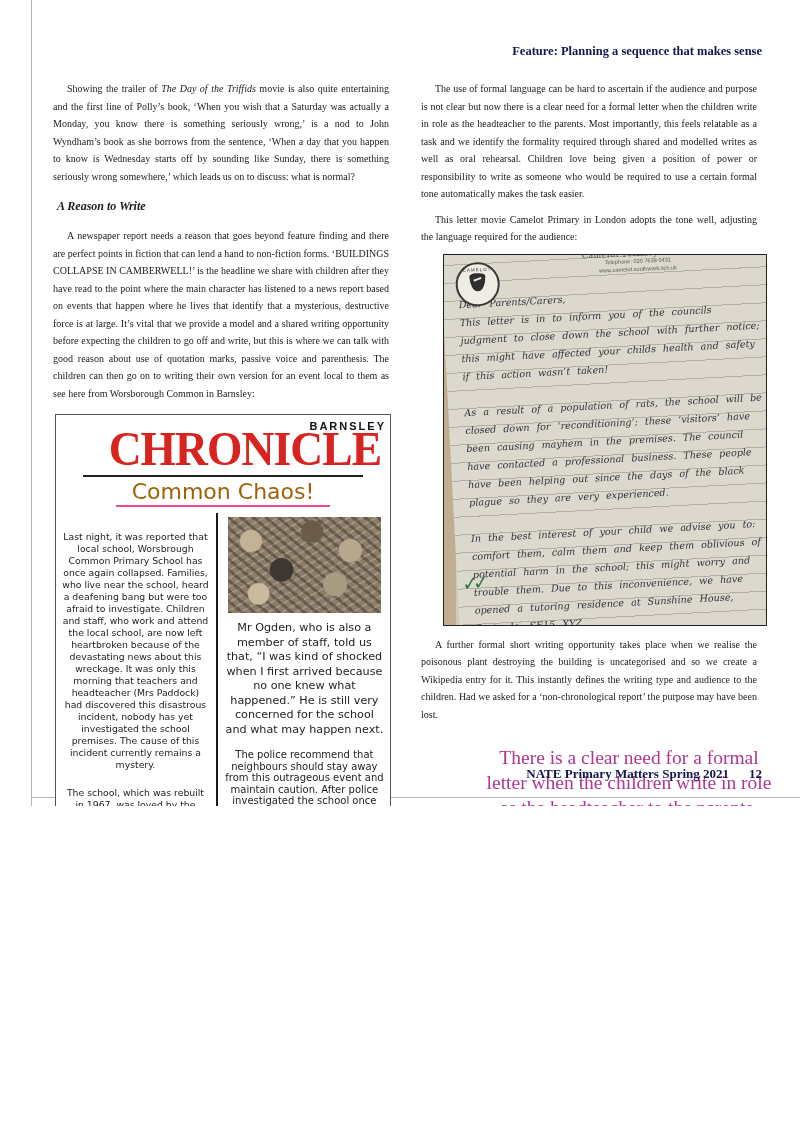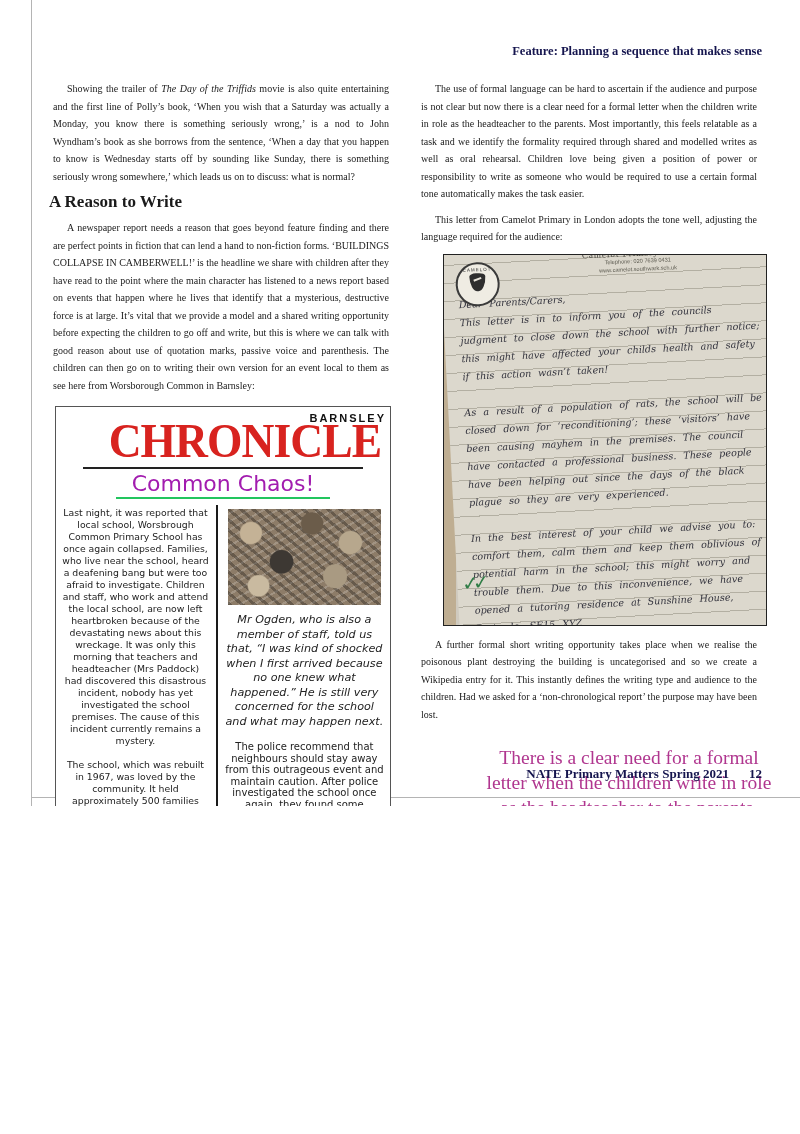--- a/index.html
+++ b/index.html
@@ -6,40 +6,40 @@
   .page{position:relative;width:800px;height:806px;background:#ffffff;overflow:hidden;
         font-family:"Liberation Serif",serif;color:#1a1a1a;}
   .edge-left{position:absolute;left:31px;top:0;bottom:0;width:1px;background:#b4b4b4;}
   .edge-bottom{position:absolute;left:31px;right:0;bottom:8px;height:1px;background:#b4b4b4;}
 
   .runhead{position:absolute;top:44px;right:38px;font-size:12.5px;font-weight:bold;color:#15154e;}
 
   .columns{position:absolute;top:72px;left:45px;display:flex;gap:16px;}
   .col{width:352px;}
   p.body{margin:8px;font-size:10px;line-height:17.5px;text-align:justify;text-indent:14px;}
-  h3.subhead{margin:4px;font-size:17px;line-height:18px;font-weight:bold;}
+  h3.subhead{margin:12px;font-size:12px;line-height:18px;font-weight:bold;font-style:italic;}
 
   
   .clipping{margin:12px 6px 10px 10px;border:1.5px solid #555;background:#fff;padding:6px 4px 0 4px;}
   .masthead{text-align:right;line-height:1;}
   .kicker{font-family:"Liberation Sans",sans-serif;font-size:11px;font-weight:800;letter-spacing:2px;color:#111;margin-bottom:-7px;position:relative;z-index:2;margin-left:30px;}
   .chron{font-family:"Liberation Serif",serif;font-size:47px;font-weight:900;color:#d8231f;
          transform:scaleX(.97) scaleY(1.05);transform-origin:center;letter-spacing:-1px;}
   .mast-rule{height:2px;background:#222;width:86%;margin:3px auto 0;}
   .chaos-wrap{text-align:center;margin:2px 0 6px;}
-  .chaos{display:inline-block;font-family:"DejaVu Sans",sans-serif;font-size:22px;color:#a21caf;
-         border-bottom:2px solid #22c55e;padding:0 16px 1px;}
+  .chaos{display:inline-block;font-family:"DejaVu Sans",sans-serif;font-size:22px;color:#a16207;
+         border-bottom:2px solid #ec4899;padding:0 16px 1px;}
   .clip-cols{display:flex;align-items:stretch;}
   .clip-col{font-family:"DejaVu Sans",sans-serif;text-align:center;color:#222;}
   .clip-left{width:48%;padding:2px 5px 8px 2px;}
   .clip-divider{width:2px;background:#1a1a1a;margin:0 2px;}
   .clip-right{width:52%;padding:2px 2px 8px 5px;position:relative;}
   .clip-p{margin:0 0 12px;}
-  .clip-p.small{font-size:9.3px;line-height:12px;}
-  .clip-p.med{font-size:11.2px;line-height:14.5px;font-style:italic;}
+  .clip-p.small{font-size:9.3px;line-height:12px;margin-top:16px;}
+  .clip-p.med{font-size:11.2px;line-height:14.5px;}
   .clip-p.caption{font-size:10px;line-height:13px;}
   .clip-p.tiny{font-size:10px;line-height:11.5px;}
   .rubble{width:96%;height:96px;margin:2px auto 8px;background-color:#8d7c68;
     background-image:
       radial-gradient(circle at 15% 25%,#c4b296 0 7%,transparent 8%),
       radial-gradient(circle at 55% 15%,#6b5c4a 0 9%,transparent 10%),
       radial-gradient(circle at 80% 35%,#b7a78d 0 8%,transparent 9%),
       radial-gradient(circle at 35% 55%,#3d3833 0 10%,transparent 11%),
       radial-gradient(circle at 70% 70%,#a99a82 0 9%,transparent 10%),
       radial-gradient(circle at 20% 80%,#c9baa0 0 7%,transparent 8%),
@@ -115,21 +115,21 @@
             <p class="clip-p tiny">The police recommend that neighbours should stay away from this outrageous event and maintain caution. After police investigated the school once again, they found some menacing leaves but nothing else, however they still plan to keep searching. The authorities urge any witnesses to come forward if they have any information regarding this atrocity. Witnesses that have any information should contact +44 37025 79231.</p>
 
           </div>
         </div>
       </div>
 
     </div>
 
     <div class="col">
       <p class="body">The use of formal language can be hard to ascertain if the audience and purpose is not clear but now there is a clear need for a formal letter when the children write in role as the headteacher to the parents. Most importantly, this feels relatable as a task and we identify the formality required through shared and modelled writes as well as oral rehearsal. Children love being given a position of power or responsibility to write as someone who would be required to use a certain formal tone automatically makes the task easier.</p>
-      <p class="body">This letter from Camelot Primary in London adopts the tone well, adjusting the language required for the audience:</p>
+      <p class="body">This letter movie Camelot Primary in London adopts the tone well, adjusting the language required for the audience:</p>
 
       <div class="letter-photo">
         <div class="letter-paper">
           <div class="crest">
             <div class="crest-text">CAMELOT</div>
             <div class="crest-shield"></div>
           </div>
           <div class="letterhead">
             <div class="lh-school">Camelot Primary School</div>
             <div class="lh-small">Telephone: 020 7639 0431</div>

